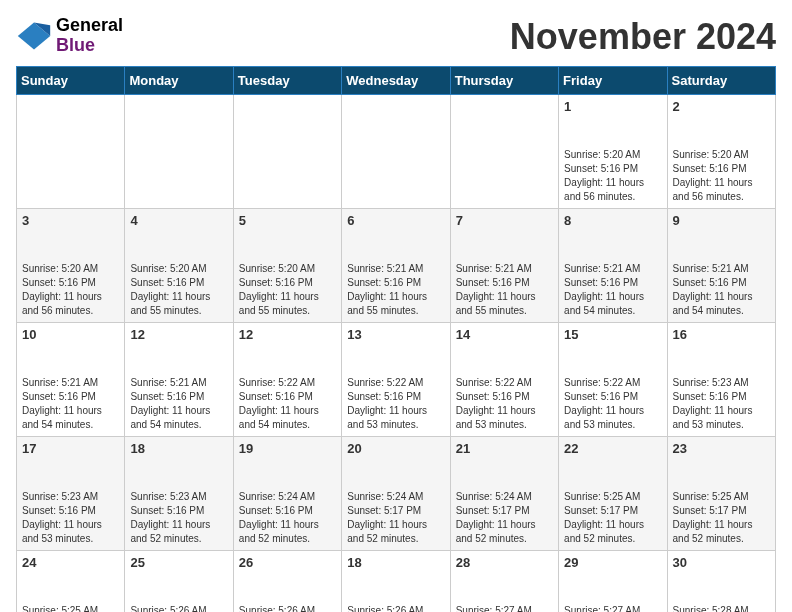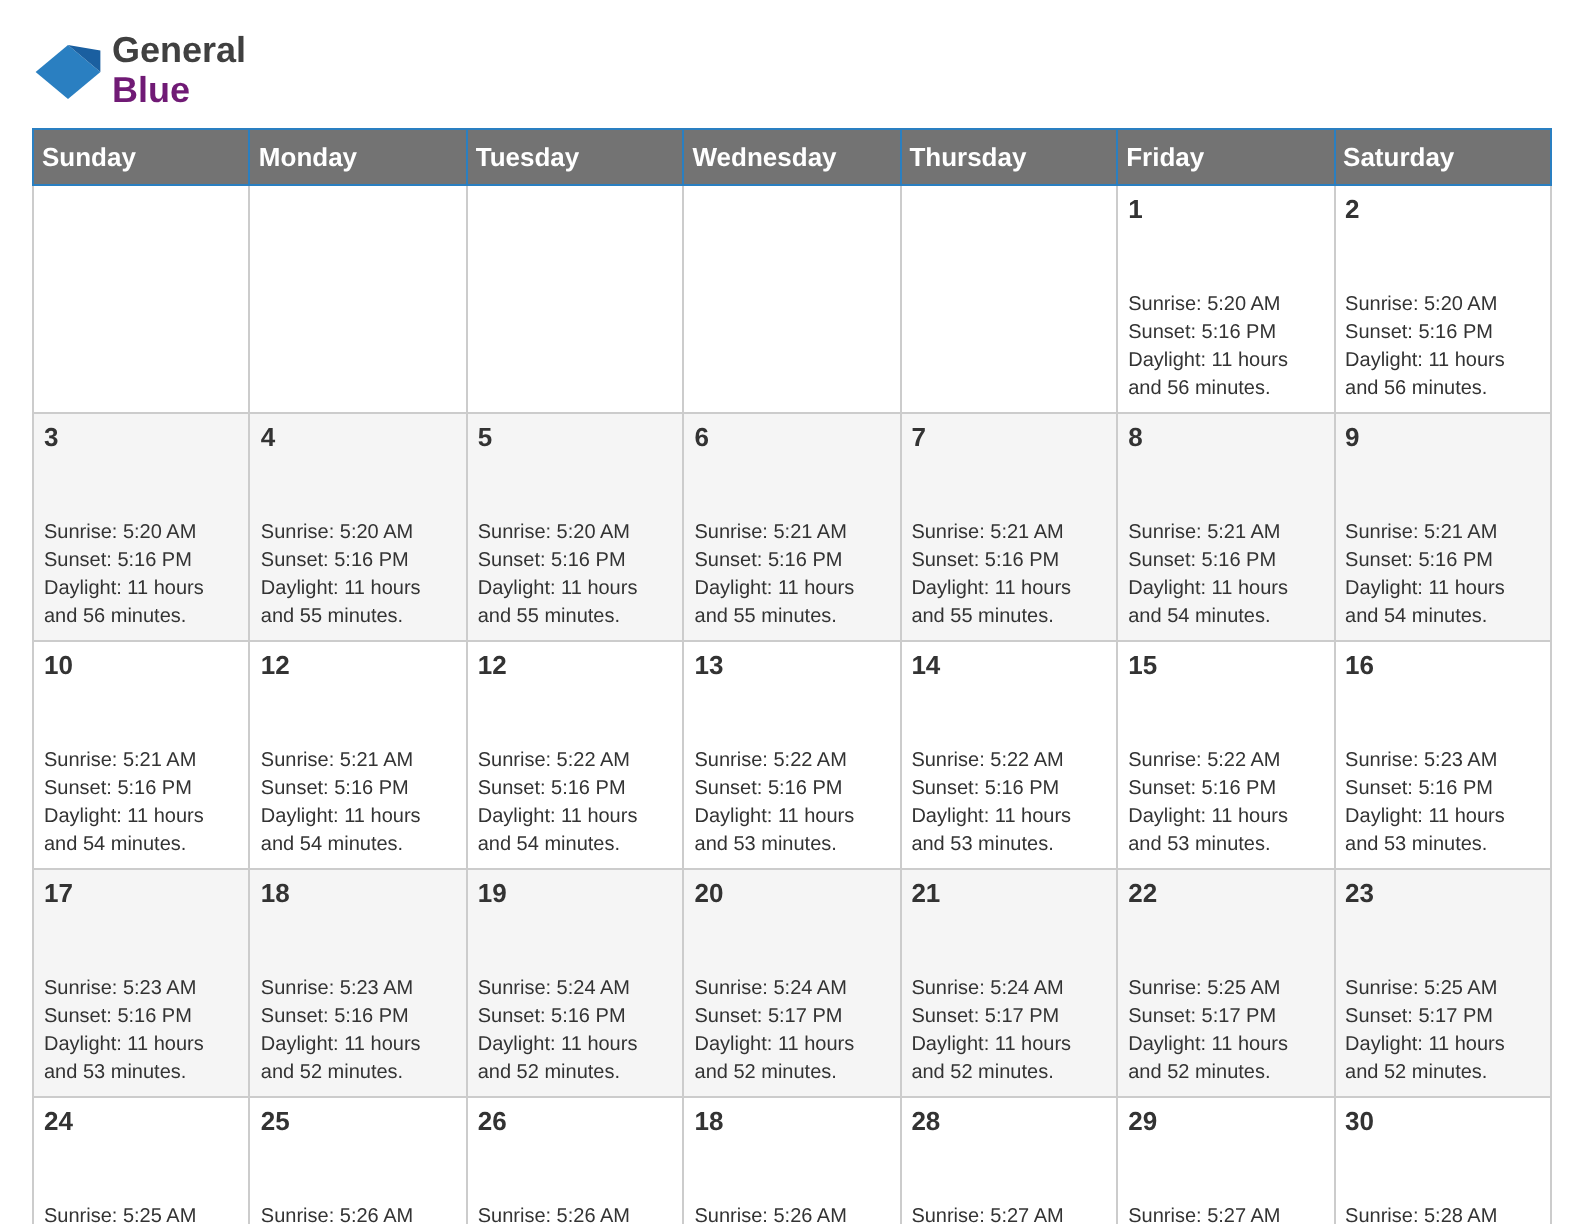--- a/index.html
+++ b/index.html
@@ -21,21 +21,21 @@
       align-items: center;
       gap: 4px;
     }
     .logo-text {
       display: flex;
       flex-direction: column;
       font-size: 18px;
       font-weight: bold;
       line-height: 1.1;
     }
-    .logo-general { color: #404040; }
+    .logo-general { color: #000000; }
     .logo-blue { color: #701a75; }
     .logo-icon {
       width: 36px;
       height: 36px;
     }
     .title-section {
       text-align: right;
     }
     .month-title {
       font-size: 36px;
@@ -46,21 +46,21 @@
       font-size: 16px;
       color: #555;
       margin-top: 2px;
     }
     .calendar {
       width: 100%;
       border-collapse: collapse;
       margin-top: 8px;
     }
     .calendar th {
-      background-color: #737373;
+      background-color: #0c4a6e;
       color: #fff;
       font-size: 13px;
       font-weight: bold;
       padding: 6px 4px;
       text-align: left;
       border: 1px solid #2a7fc1;
     }
     .calendar td {
       vertical-align: top;
       border: 1px solid #ccc;
@@ -98,20 +98,21 @@
     <svg class="logo-icon" viewBox="0 0 40 40" xmlns="http://www.w3.org/2000/svg">
       <polygon points="20,5 38,20 20,35 2,20" fill="#2a7fc1"></polygon>
       <polygon points="20,5 38,8 38,20" fill="#1a5fa0"></polygon>
     </svg>
     <div class="logo-text">
       <span class="logo-general">General</span>
       <span class="logo-blue">Blue</span>
     </div>
   </div>
   <div class="title-section">
+    <div class="month-title">November 2024</div>
   </div>
 </div>
 
 <table class="calendar">
   <thead>
     <tr>
     <th>Sunday</th>
         <th>Monday</th>
         <th>Tuesday</th>
         <th>Wednesday</th>

